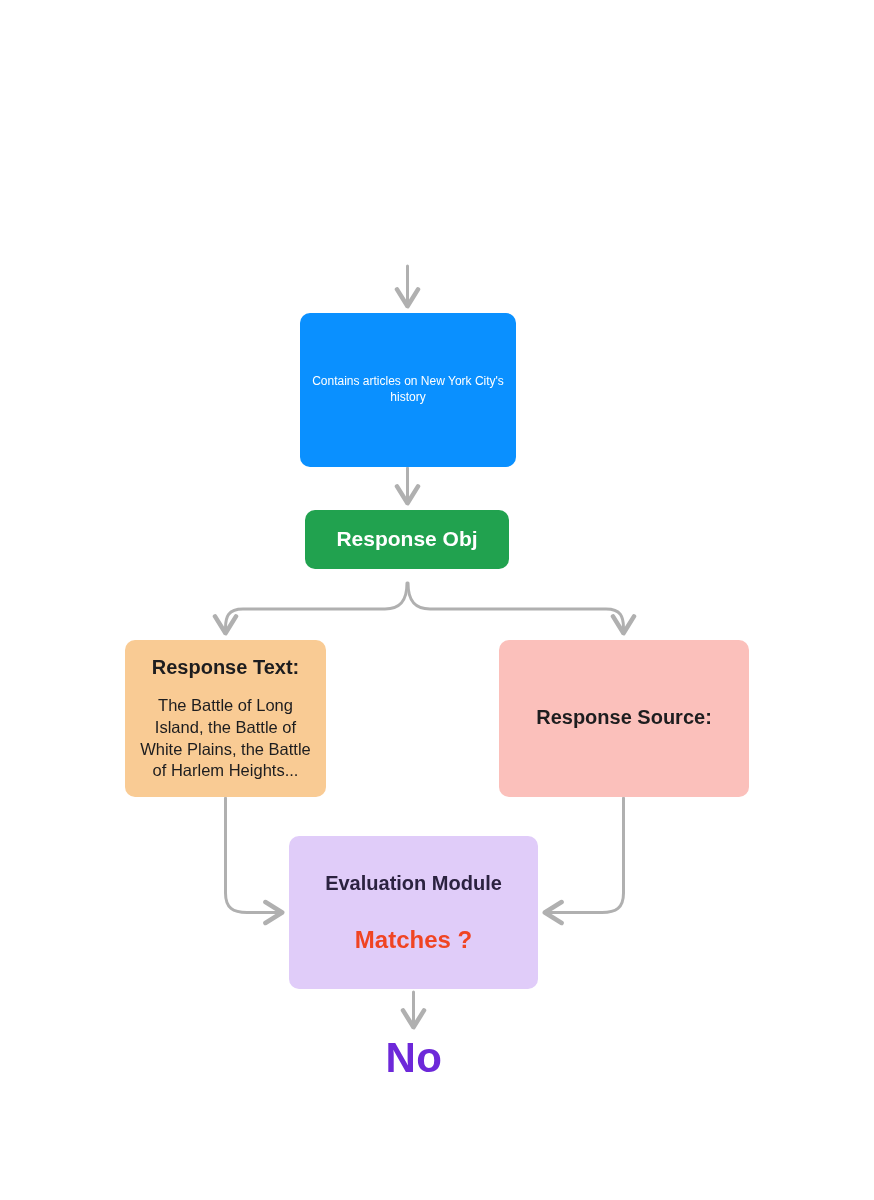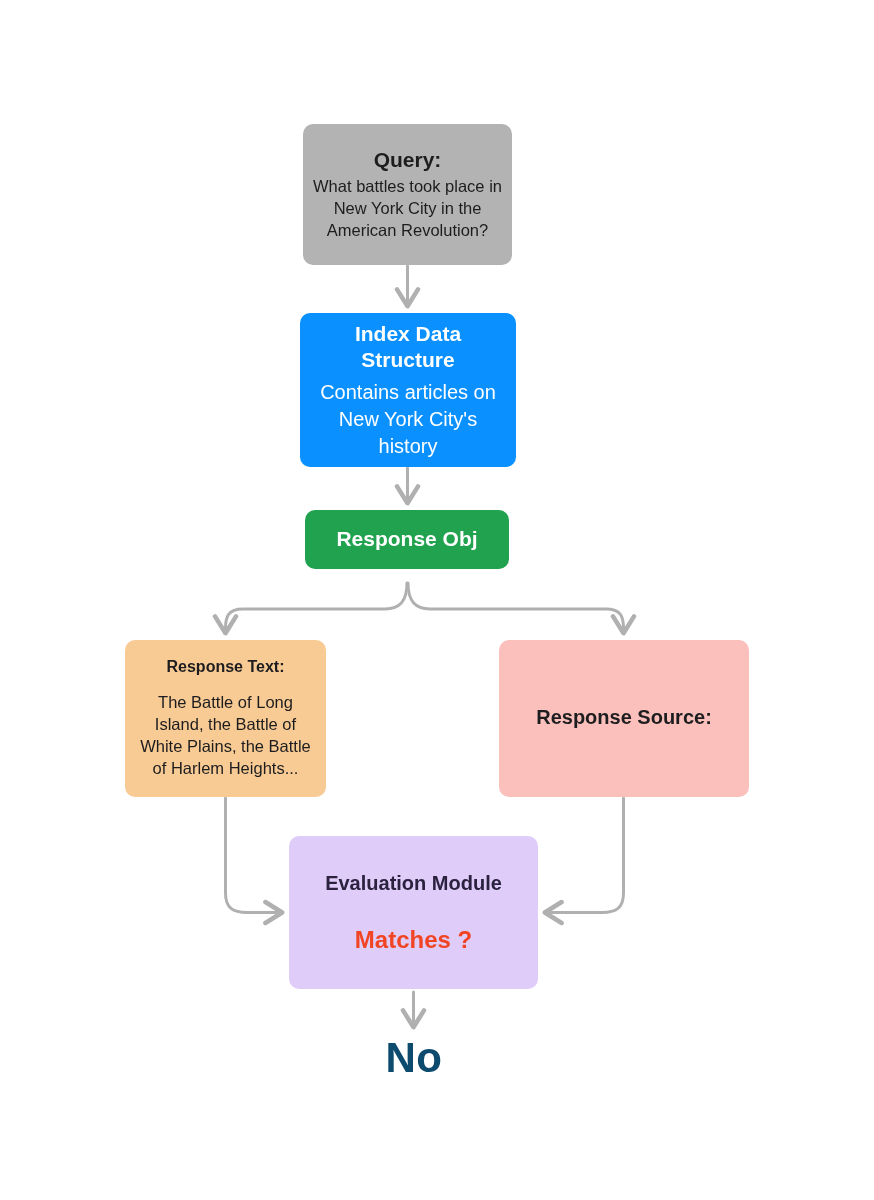--- a/index.html
+++ b/index.html
@@ -60,21 +60,21 @@
   
   #node-index {
     left: 300px;
     top: 313px;
     width: 216px;
     height: 154px;
     background: #0a90ff;
     color: #ffffff;
   }
   #node-index .title { font-size: 21px; margin-bottom: 6px; }
-  #node-index .body  { font-size: 20px; }
+  #node-index .body  { font-size: 12px; }
 
   
   #node-response-obj {
     left: 305px;
     top: 510px;
     width: 204px;
     height: 59px;
     background: #21a24f;
     color: #ffffff;
   }
@@ -82,21 +82,21 @@
 
   
   #node-response-text {
     left: 125px;
     top: 640px;
     width: 201px;
     height: 157px;
     background: #f9cb94;
     color: #1d1d1f;
   }
-  #node-response-text .title { font-size: 16px; margin-bottom: 15px; }
+  #node-response-text .title { font-size: 20px; margin-bottom: 15px; }
   #node-response-text .body  { font-size: 16.5px; }
 
   
   #node-response-source {
     left: 499px;
     top: 640px;
     width: 250px;
     height: 157px;
     background: #fbc0bb;
     color: #1d1d1f;
@@ -124,21 +124,21 @@
 
   
   #verdict-no {
     position: absolute;
     left: 0;
     top: 1034px;
     width: 828px;
     text-align: center;
     font-size: 42px;
     font-weight: bold;
-    color: #0c4a6e;
+    color: #6d28d9;
     letter-spacing: 0.5px;
   }
 </style>
 </head>
 <body>
 
 <div id="canvas">
 
   <svg id="connectors" viewBox="0 0 874 1200" width="874" height="1200">
     <defs>
@@ -155,27 +155,22 @@
 
     <path d="M 408 583 C 408 601, 415 609, 430 609 L 606 609 C 621 609, 623.5 617, 623.5 628 L 623.5 632" fill="none" stroke="#b0b0b0" stroke-width="3" stroke-linecap="round" stroke-linejoin="round" marker-end="url(#arrowhead)"></path>
 
     <path d="M 225.5 798 L 225.5 893 C 225.5 908, 233 912.5, 247 912.5 L 281 912.5" fill="none" stroke="#b0b0b0" stroke-width="3" stroke-linecap="round" stroke-linejoin="round" marker-end="url(#arrowhead)"></path>
 
     <path d="M 623.5 798 L 623.5 893 C 623.5 908, 616 912.5, 602 912.5 L 546 912.5" fill="none" stroke="#b0b0b0" stroke-width="3" stroke-linecap="round" stroke-linejoin="round" marker-end="url(#arrowhead)"></path>
 
     <path d="M 413.5 992 L 413.5 1026" fill="none" stroke="#b0b0b0" stroke-width="3" stroke-linecap="round" marker-end="url(#arrowhead)"></path>
   </svg>
 
-  <div class="node" id="node-query">
-    <div class="title">Query:</div>
-    <div class="body">What battles took place in New York City in the American Revolution?</div>
-  </div>
 
   <div class="node" id="node-index">
-    <div class="title">Index Data Structure</div>
     <div class="body">Contains articles on New York City's history</div>
   </div>
 
   <div class="node" id="node-response-obj">
     <div class="title">Response Obj</div>
   </div>
 
   <div class="node" id="node-response-text">
     <div class="title">Response Text:</div>
     <div class="body">The Battle of Long Island, the Battle of White Plains, the Battle of Harlem Heights...</div>

